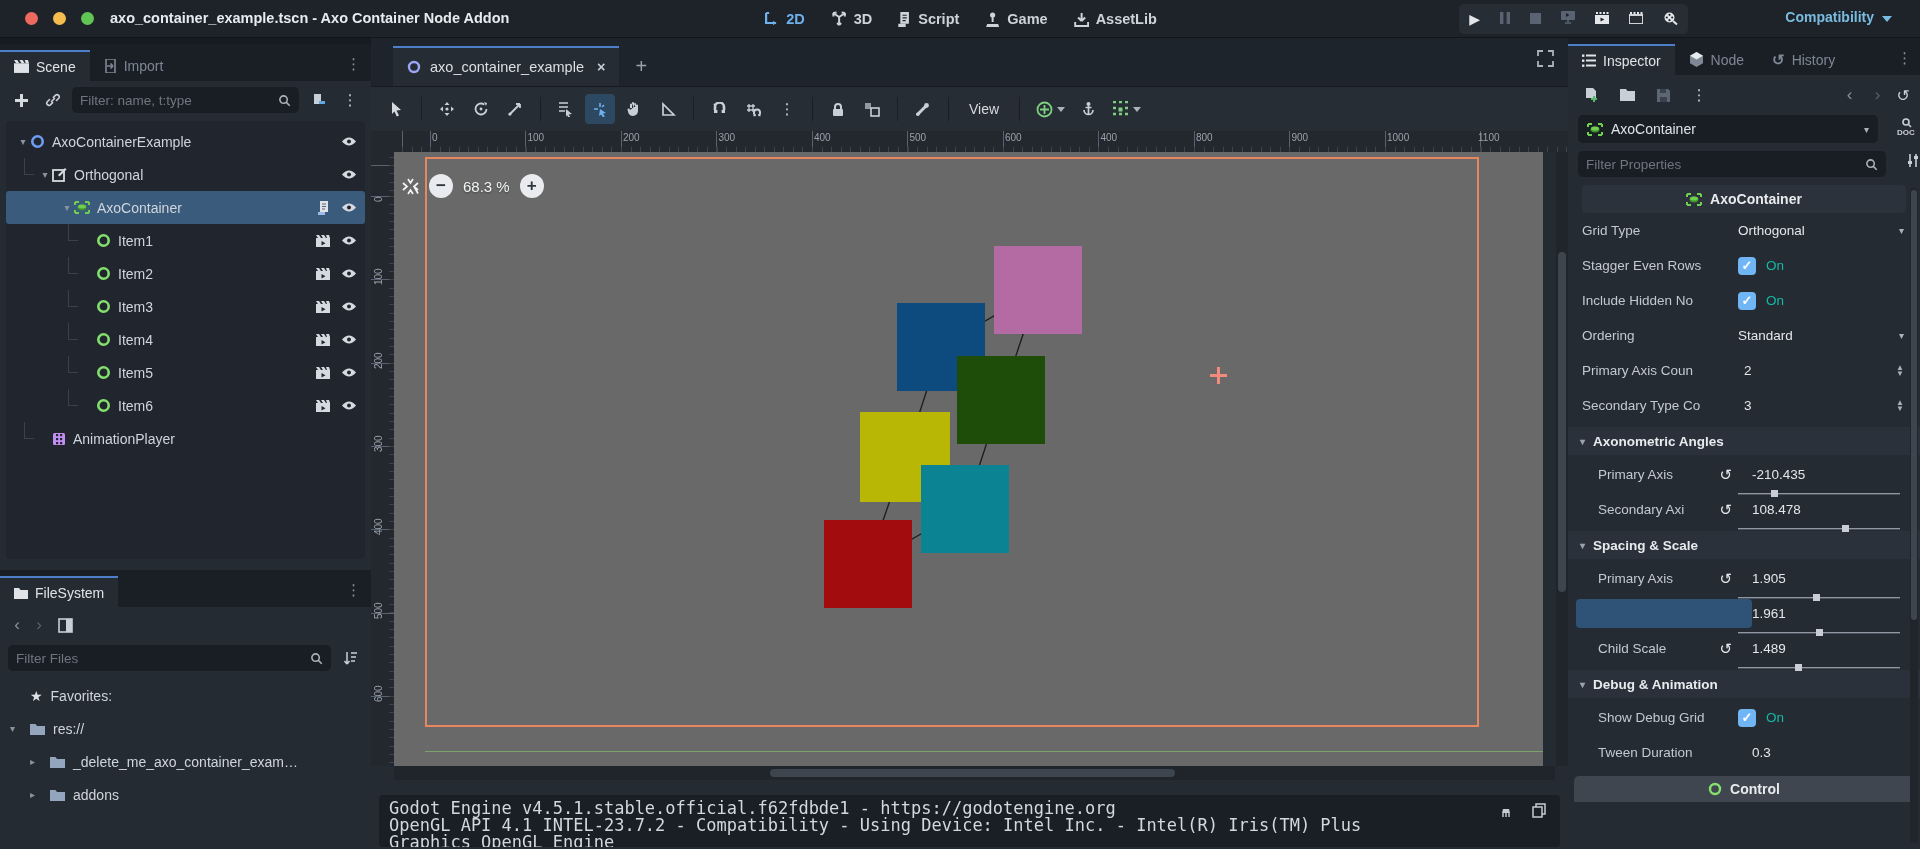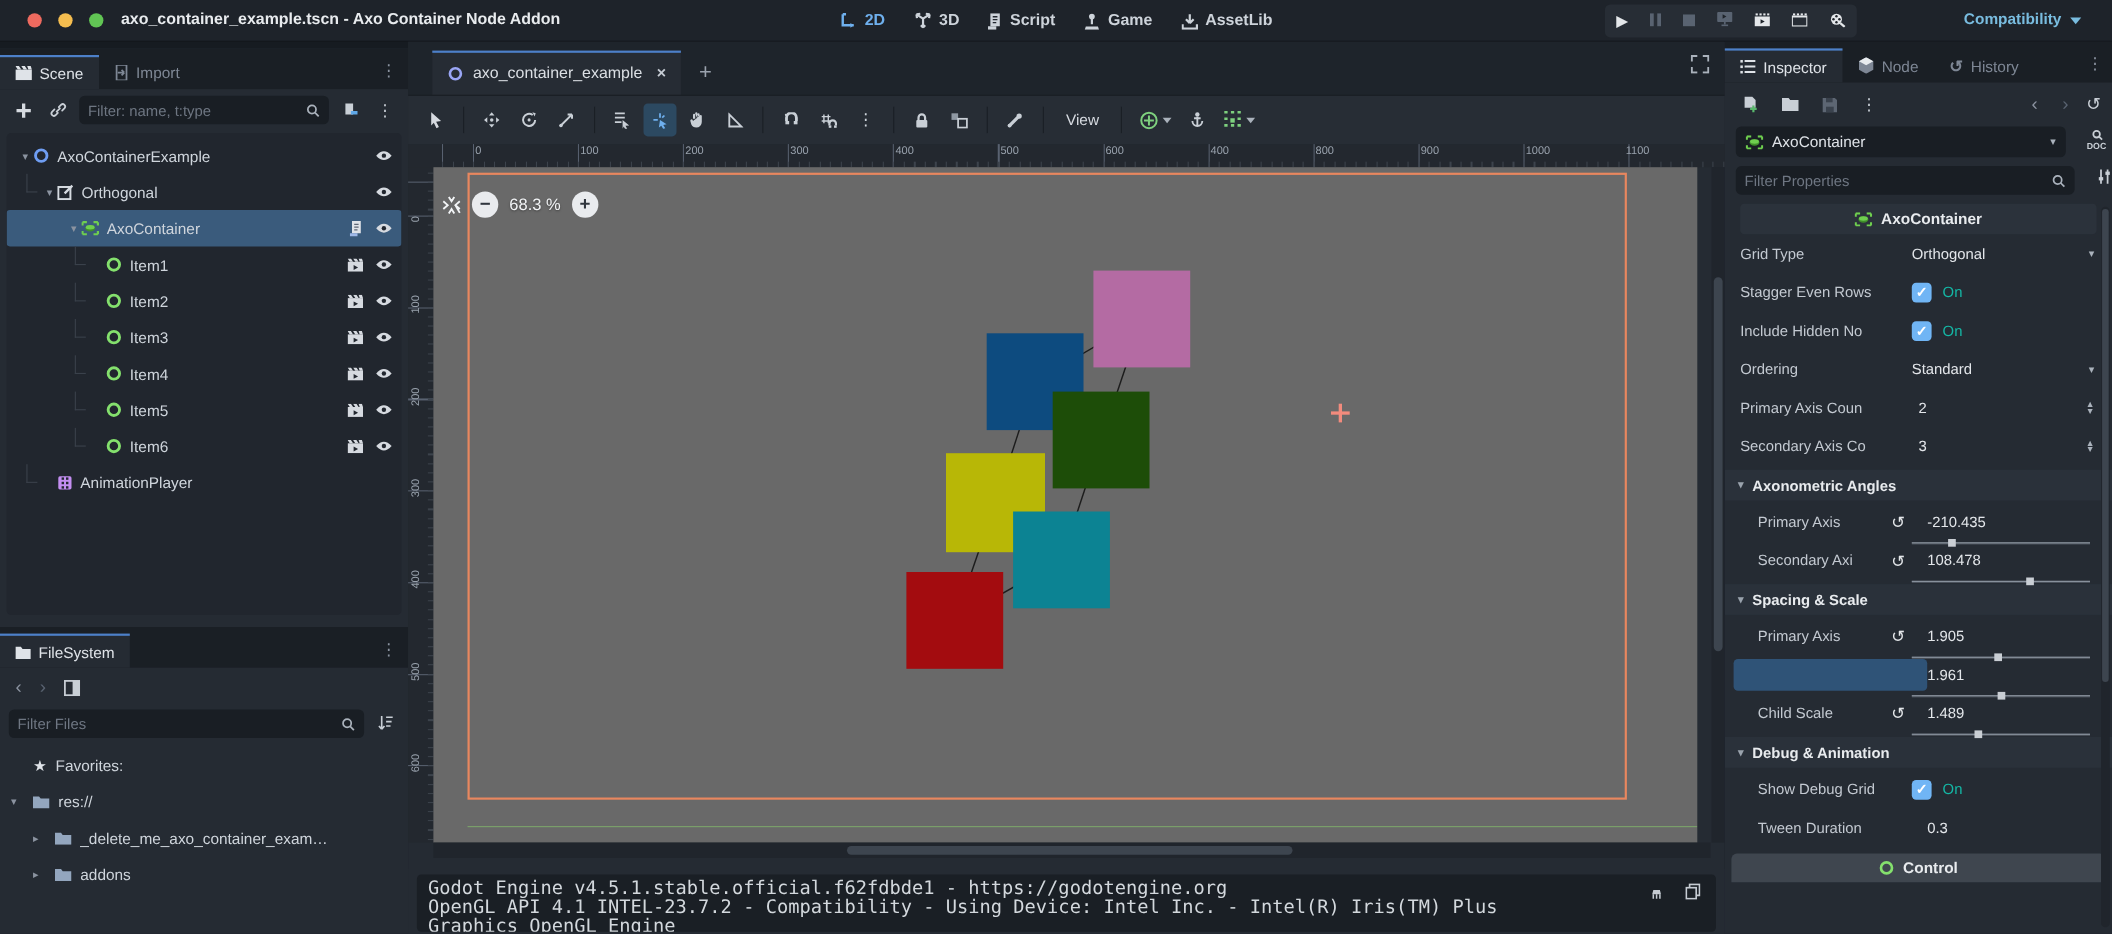--- a/index.html
+++ b/index.html
@@ -558,21 +558,21 @@
   <div id="fs-nav">
     <span class="nav-arrow">‹</span>
     <span class="nav-arrow" style="color:#596371">›</span>
     <div class="tool-btn">
       <svg width="15" height="15" viewBox="0 0 15 15">
           <rect x="1" y="1" width="13" height="13" fill="none" stroke="#c9cfd6" stroke-width="1.6"></rect>
           <rect x="8" y="1" width="6" height="13" fill="#c9cfd6"></rect>
         </svg>
       </div>
   </div>
-  <div style="display:flex; align-items:flex-start; gap:6px; padding:2px 8px;">
+  <div style="display:flex; align-items:center; gap:6px; padding:2px 8px;">
     <div class="filter-box">
       <span class="ph">Filter Files</span>
       <svg width="13" height="13" viewBox="0 0 14 14">
           <circle cx="6" cy="6" r="4" fill="none" stroke="#aab2bc" stroke-width="1.7"></circle>
           <path d="M9 9 l3.6 3.6" stroke="#aab2bc" stroke-width="1.7"></path>
         </svg>
     </div>
     <div class="tool-btn">
       <svg width="15" height="14" viewBox="0 0 15 14">
           <path d="M4 1v12 M4 13 l-2.5-3 M4 13 l2.5-3" stroke="#c9cfd6" stroke-width="1.5" fill="none"></path>
@@ -978,21 +978,21 @@
           <div class="prop-value">
             <span style="margin-left: 6px;">2</span>
             <span class="stepper">
               <span>▲</span>
               <span>▼</span>
             </span>
           </div>
         </div>
         <div class="prop-row">
           <div class="prop-label">
-            <span class="lab-text">Secondary Axis Co</span>
+            <span class="lab-text">Secondary Type Co</span>
           </div>
           <div class="prop-value">
             <span style="margin-left: 6px;">3</span>
             <span class="stepper">
               <span>▲</span>
               <span>▼</span>
             </span>
           </div>
         </div>
         <div class="sec-row">

